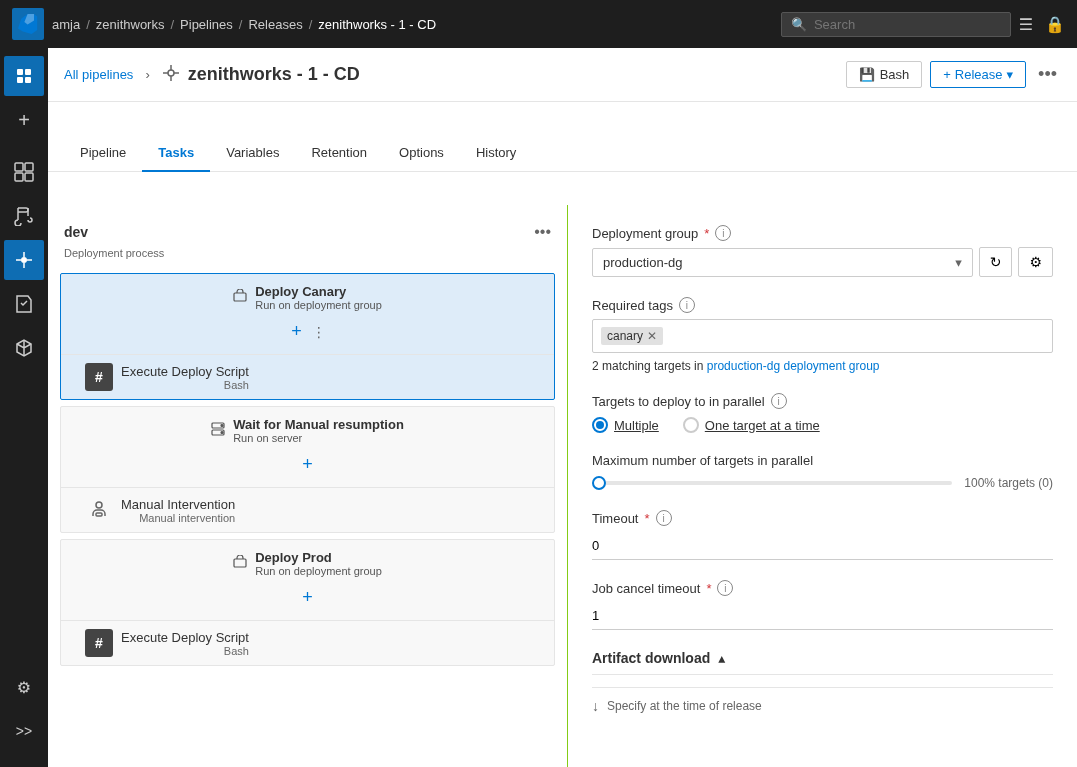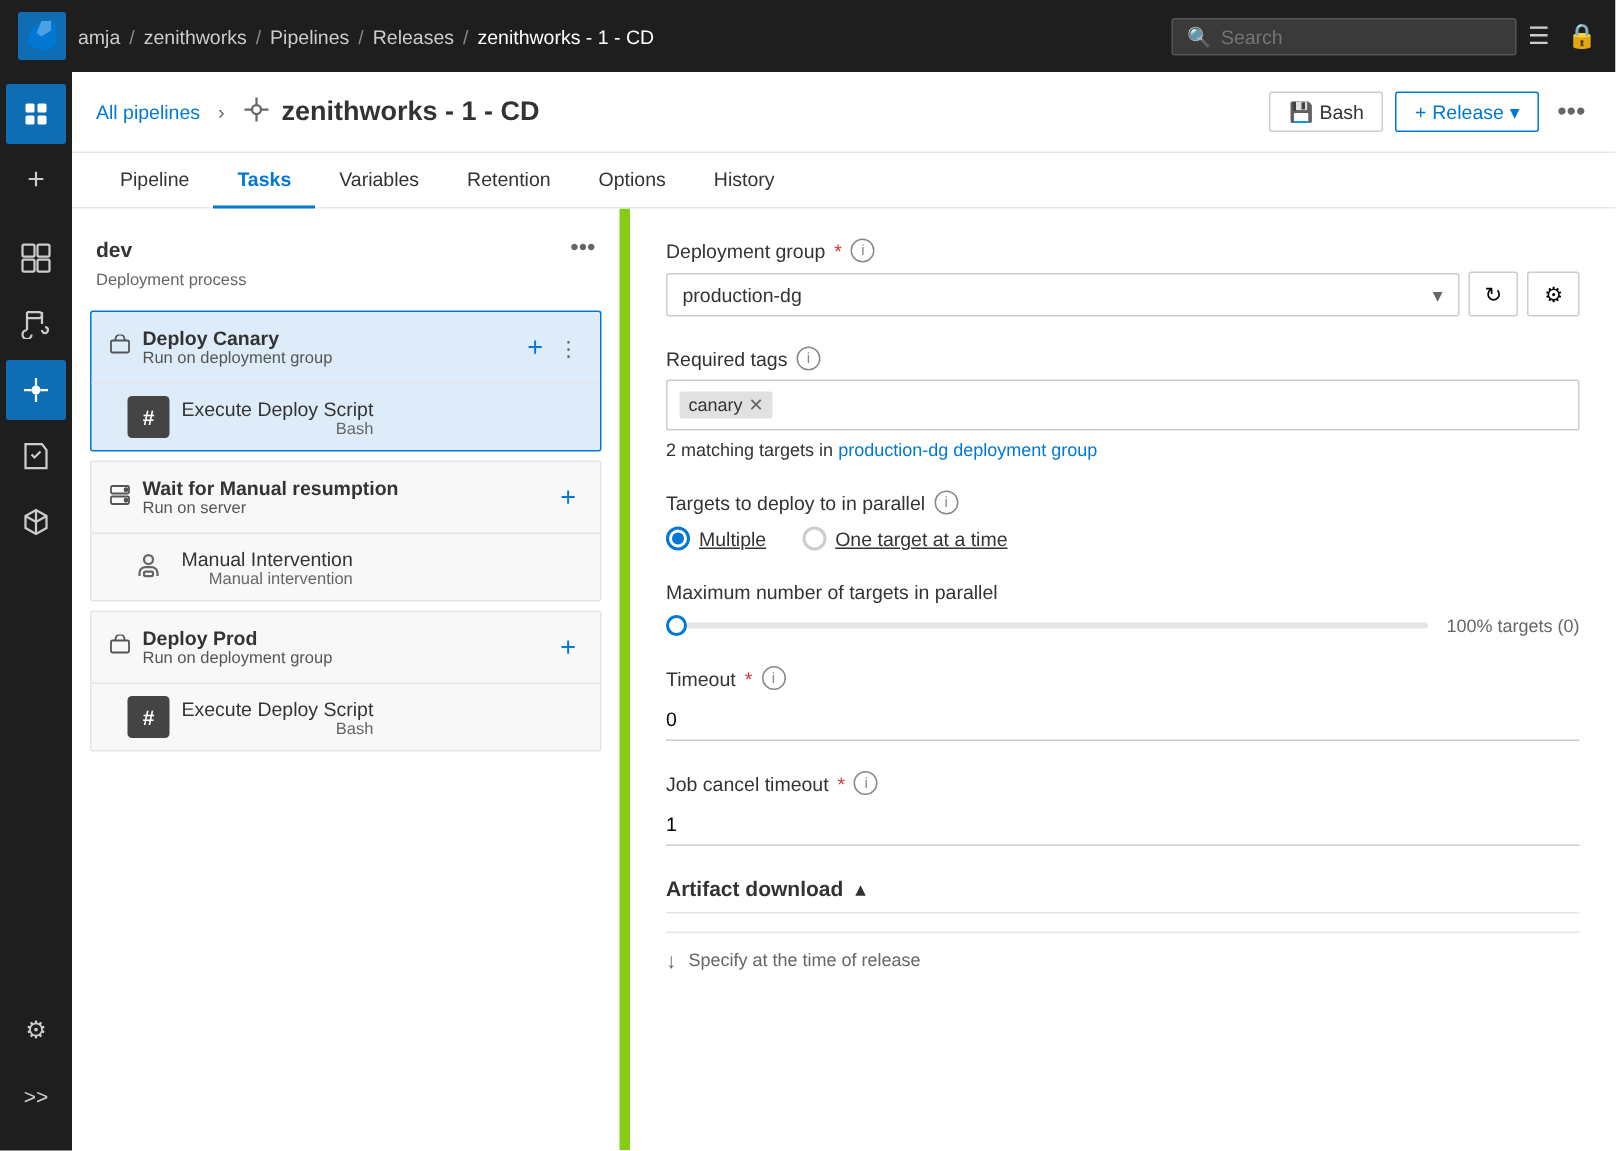--- a/index.html
+++ b/index.html
@@ -30,21 +30,21 @@
     .sidebar-icon {
       width: 40px; height: 40px; display: flex; align-items: center; justify-content: center;
       cursor: pointer; border-radius: 2px; color: #ccc; font-size: 18px;
     }
     .sidebar-icon.active { background: #0e6db3; color: #fff; }
     .sidebar-bottom { margin-top: auto; padding-bottom: 12px; }
 
     
     .main-content {
       position: absolute; top: 48px; left: 48px; right: 0; bottom: 0;
-      display: flex; flex-direction: column; overflow: hidden;
+      display: flex; flex-direction: column; overflow: hidden; gap: 33px;
     }
 
     
     .page-header {
       display: flex; align-items: center; padding: 12px 16px; border-bottom: 1px solid #e5e5e5;
       gap: 8px;
     }
     .page-header .back-link { color: #0078d4; text-decoration: none; font-size: 13px; }
     .page-header .chevron { color: #666; margin: 0 4px; }
     .page-header .title { font-size: 18px; font-weight: 600; color: #333; display: flex; align-items: center; gap: 8px; }
@@ -56,37 +56,38 @@
 
     
     .tabs { display: flex; border-bottom: 1px solid #e5e5e5; padding: 0 16px; }
     .tab { padding: 10px 16px; cursor: pointer; font-size: 13px; color: #333; border-bottom: 2px solid transparent; margin-bottom: -1px; }
     .tab.active { border-bottom-color: #0078d4; color: #0078d4; font-weight: 600; }
 
     
     .content-area { display: flex; flex: 1; overflow: hidden; }
 
     
-    .left-panel { width: 372px; border-right: 7px solid #84cc16; overflow-y: auto; padding: 12px 0; }
+    .left-panel { width: 520px; border-right: 1px solid #84cc16; overflow-y: auto; padding: 12px 0; }
 
     
     .stage-header { display: flex; align-items: center; justify-content: space-between; padding: 6px 16px; }
     .stage-name { font-weight: 600; font-size: 14px; }
     .stage-subtitle { font-size: 11px; color: #666; padding: 0 16px 8px; }
     .stage-more { background: none; border: none; cursor: pointer; color: #666; font-size: 16px; }
 
     
     .task-group {
       border: 1px solid #e5e5e5; border-radius: 2px; margin: 6px 12px;
       background: #f8f8f8;
     }
     .task-group.selected { background: #deecf9; border-color: #0078d4; }
     .task-group-header {
       display: flex; align-items: center; padding: 10px 12px; gap: 8px; cursor: pointer;
       justify-content: space-between;
+      flex-direction: column;
     }
     .task-group-header .left { display: flex; align-items: center; gap: 8px; }
     .task-group-icon { font-size: 12px; color: #666; }
     .task-group-name { font-weight: 600; font-size: 13px; }
     .task-group-subtitle { font-size: 11px; color: #666; margin-left: 0; }
     .task-group-actions { display: flex; align-items: center; gap: 4px; }
     .add-btn { background: none; border: none; cursor: pointer; color: #0078d4; font-size: 18px; padding: 2px 4px; }
     .ellipsis-btn { background: none; border: none; cursor: pointer; color: #666; font-size: 14px; padding: 2px; }
 
     

